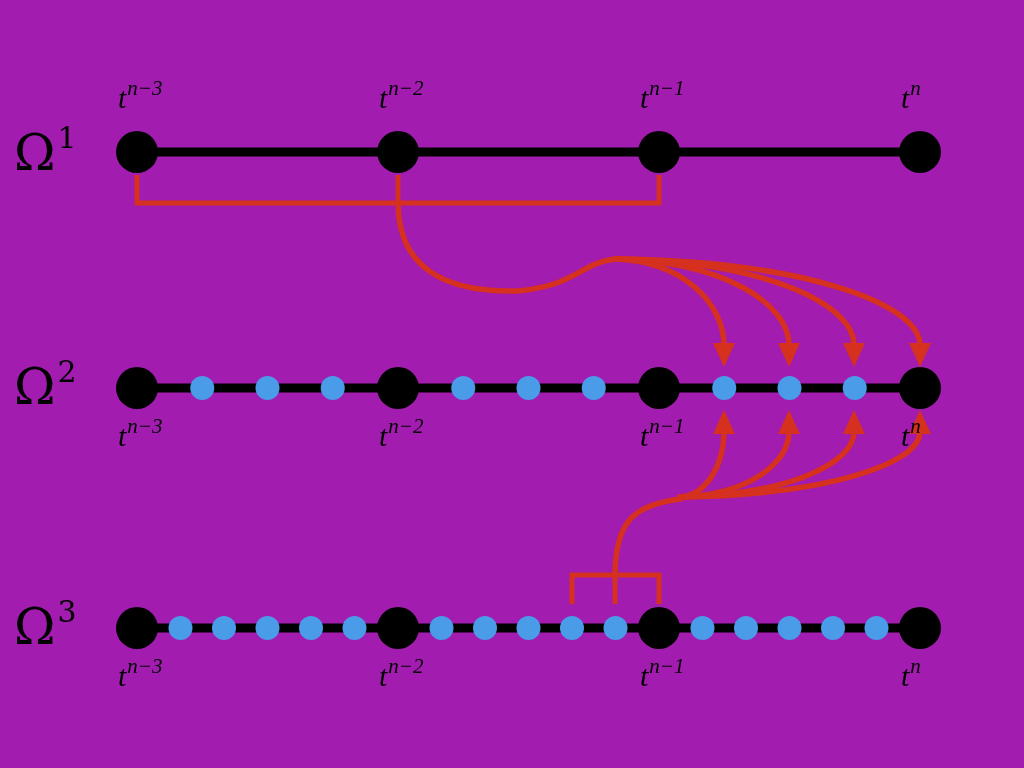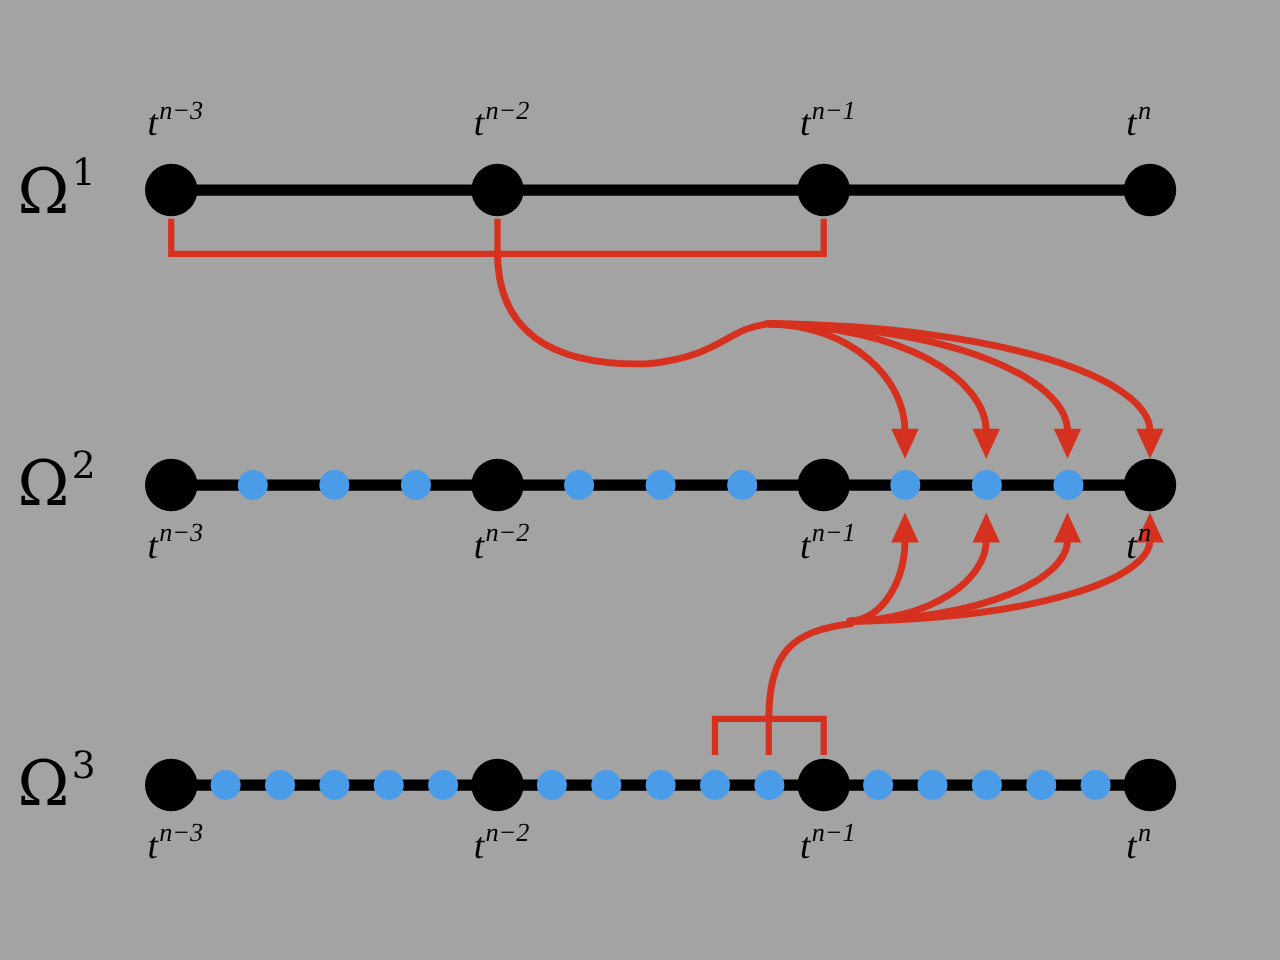--- a/index.html
+++ b/index.html
@@ -11,21 +11,21 @@
   body {
     width: 1024px;
     height: 768px;
     overflow: hidden;
     font-family: "Liberation Serif", serif;
   }
   #diagram-root {
     position: relative;
     width: 1024px;
     height: 768px;
-    background: #a3a3a3;
+    background: #a21caf;
   }
   svg#diagram-svg {
     position: absolute;
     top: 0;
     left: 0;
     width: 1024px;
     height: 768px;
     display: block;
   }
   .omega-label {

